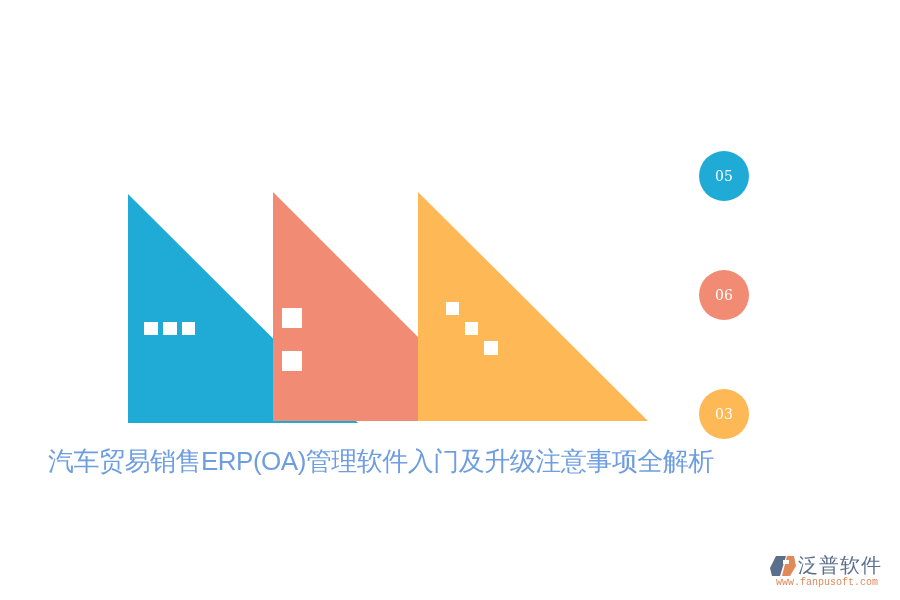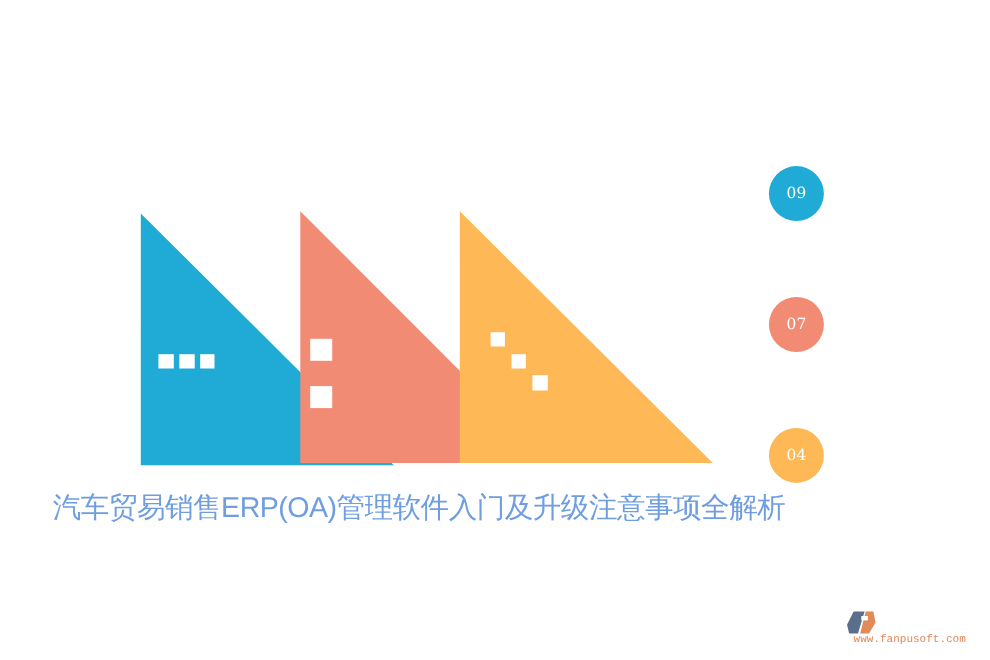--- a/index.html
+++ b/index.html
@@ -43,31 +43,32 @@
   <rect x="282" y="308" width="20" height="20" fill="#ffffff"></rect>
   <rect x="282" y="351" width="20" height="20" fill="#ffffff"></rect>
 
   <polygon points="418,192 418,421 648,421" fill="#feb856"></polygon>
   <rect x="446" y="302" width="13" height="13" fill="#ffffff"></rect>
   <rect x="465" y="322" width="13" height="13" fill="#ffffff"></rect>
   <rect x="484" y="341" width="14" height="14" fill="#ffffff"></rect>
 </svg>
 
 <div class="circle" style="left:699px; top:151px; background:#1fabd5;">
-  <span>09</span>
+  <span>05</span>
 </div>
 <div class="circle" style="left:699px; top:270px; background:#f28b73;">
-  <span>07</span>
+  <span>06</span>
 </div>
 <div class="circle" style="left:699px; top:389px; background:#feb856;">
-  <span>04</span>
+  <span>03</span>
 </div>
 
 <div class="title">汽车贸易销售ERP(OA)管理软件入门及升级注意事项全解析</div>
 
 <div class="logo">
   <svg class="logo-icon" viewBox="0 0 26 24" xmlns="http://www.w3.org/2000/svg">
     <polygon points="6,2 16,2 10,22 2,22 0,14" fill="#5b6f8c"></polygon>
     <polygon points="17,2 24,2 26,12 20,22 12,22" fill="#e08a5a"></polygon>
     <rect x="13" y="6" width="6" height="4" fill="#ffffff"></rect>
   </svg>
+  <div class="logo-text">泛普软件</div>
   <div class="logo-url">www.fanpusoft.com</div>
 </div>
 
 </body></html>

